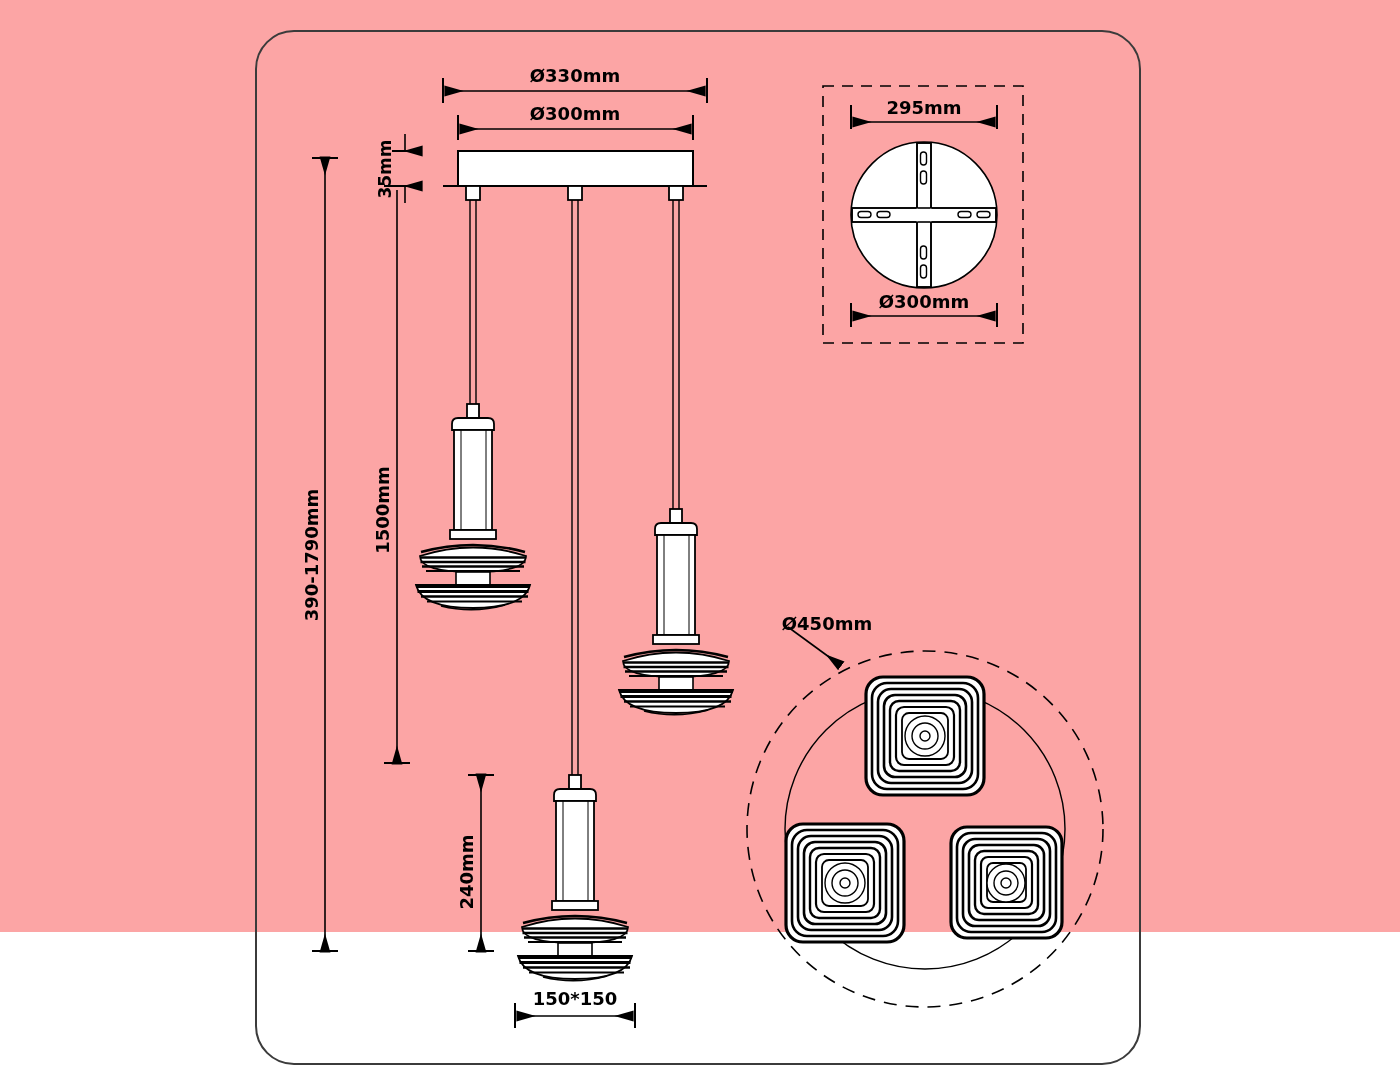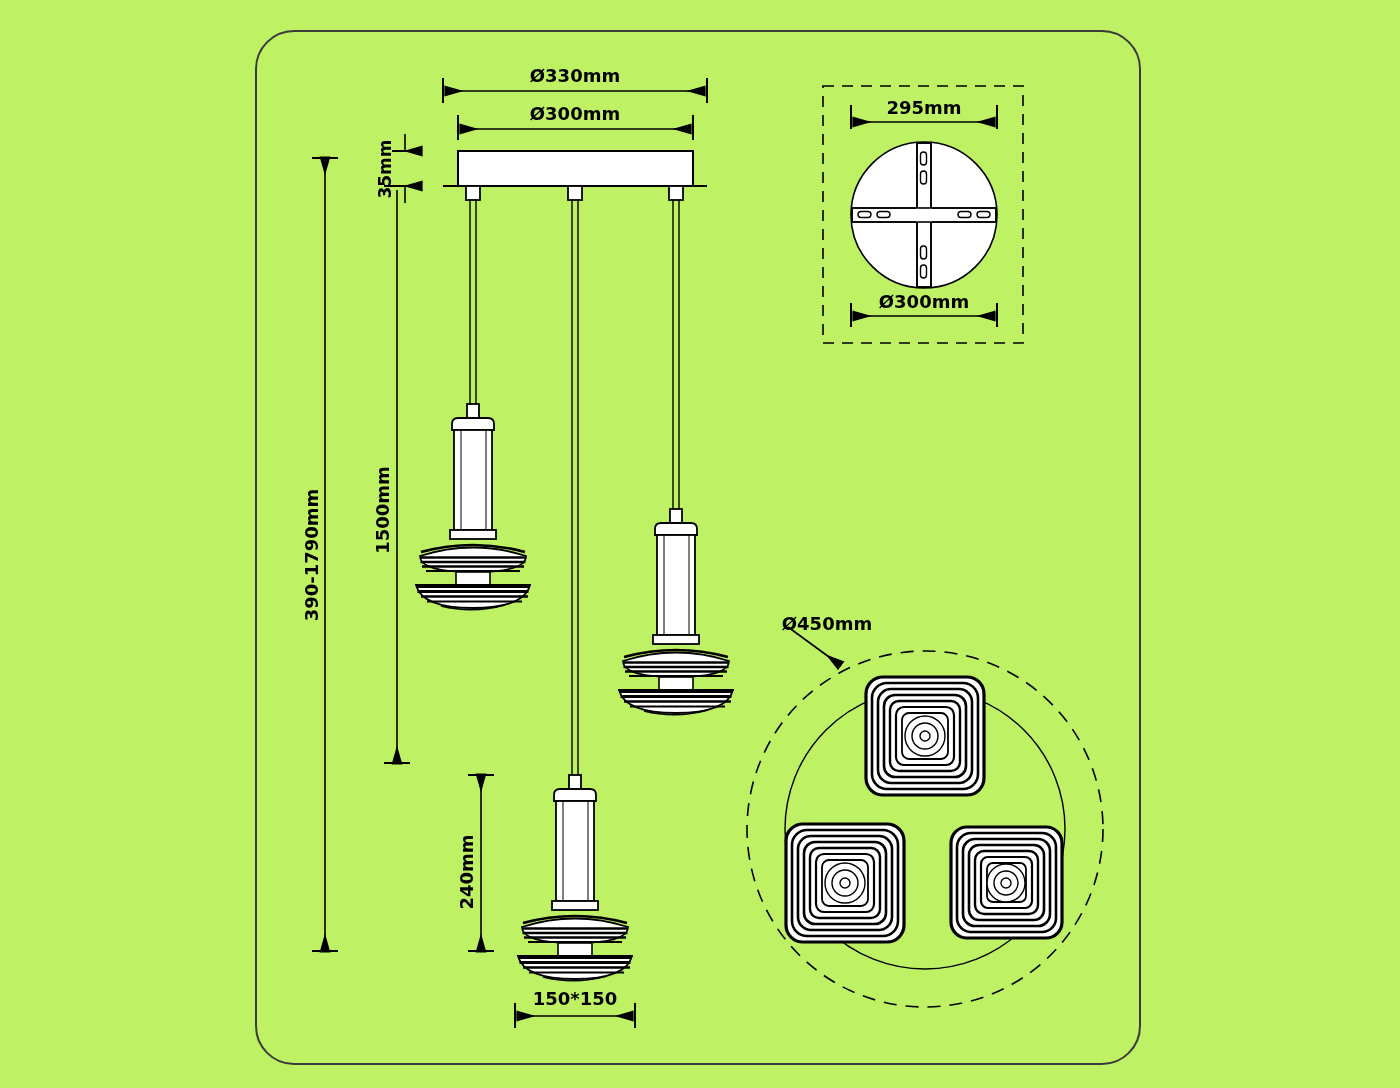--- a/index.html
+++ b/index.html
@@ -10,22 +10,22 @@
   }
   body {
     width: 1400px;
     height: 1088px;
     font-family: "DejaVu Sans", "Liberation Sans", sans-serif;
     overflow: hidden;
   }
   #sheet {
     position: relative;
     width: 1400px;
-    height: 1088px;
-    background: #bef264;
+    height: 932px;
+    background: #fca5a5;
   }
   #drawing-svg {
     position: absolute;
     left: 0;
     top: 0;
     width: 1400px;
     height: 1088px;
   }
   .dim-text {
     font-family: "DejaVu Sans", "Liberation Sans", sans-serif;

